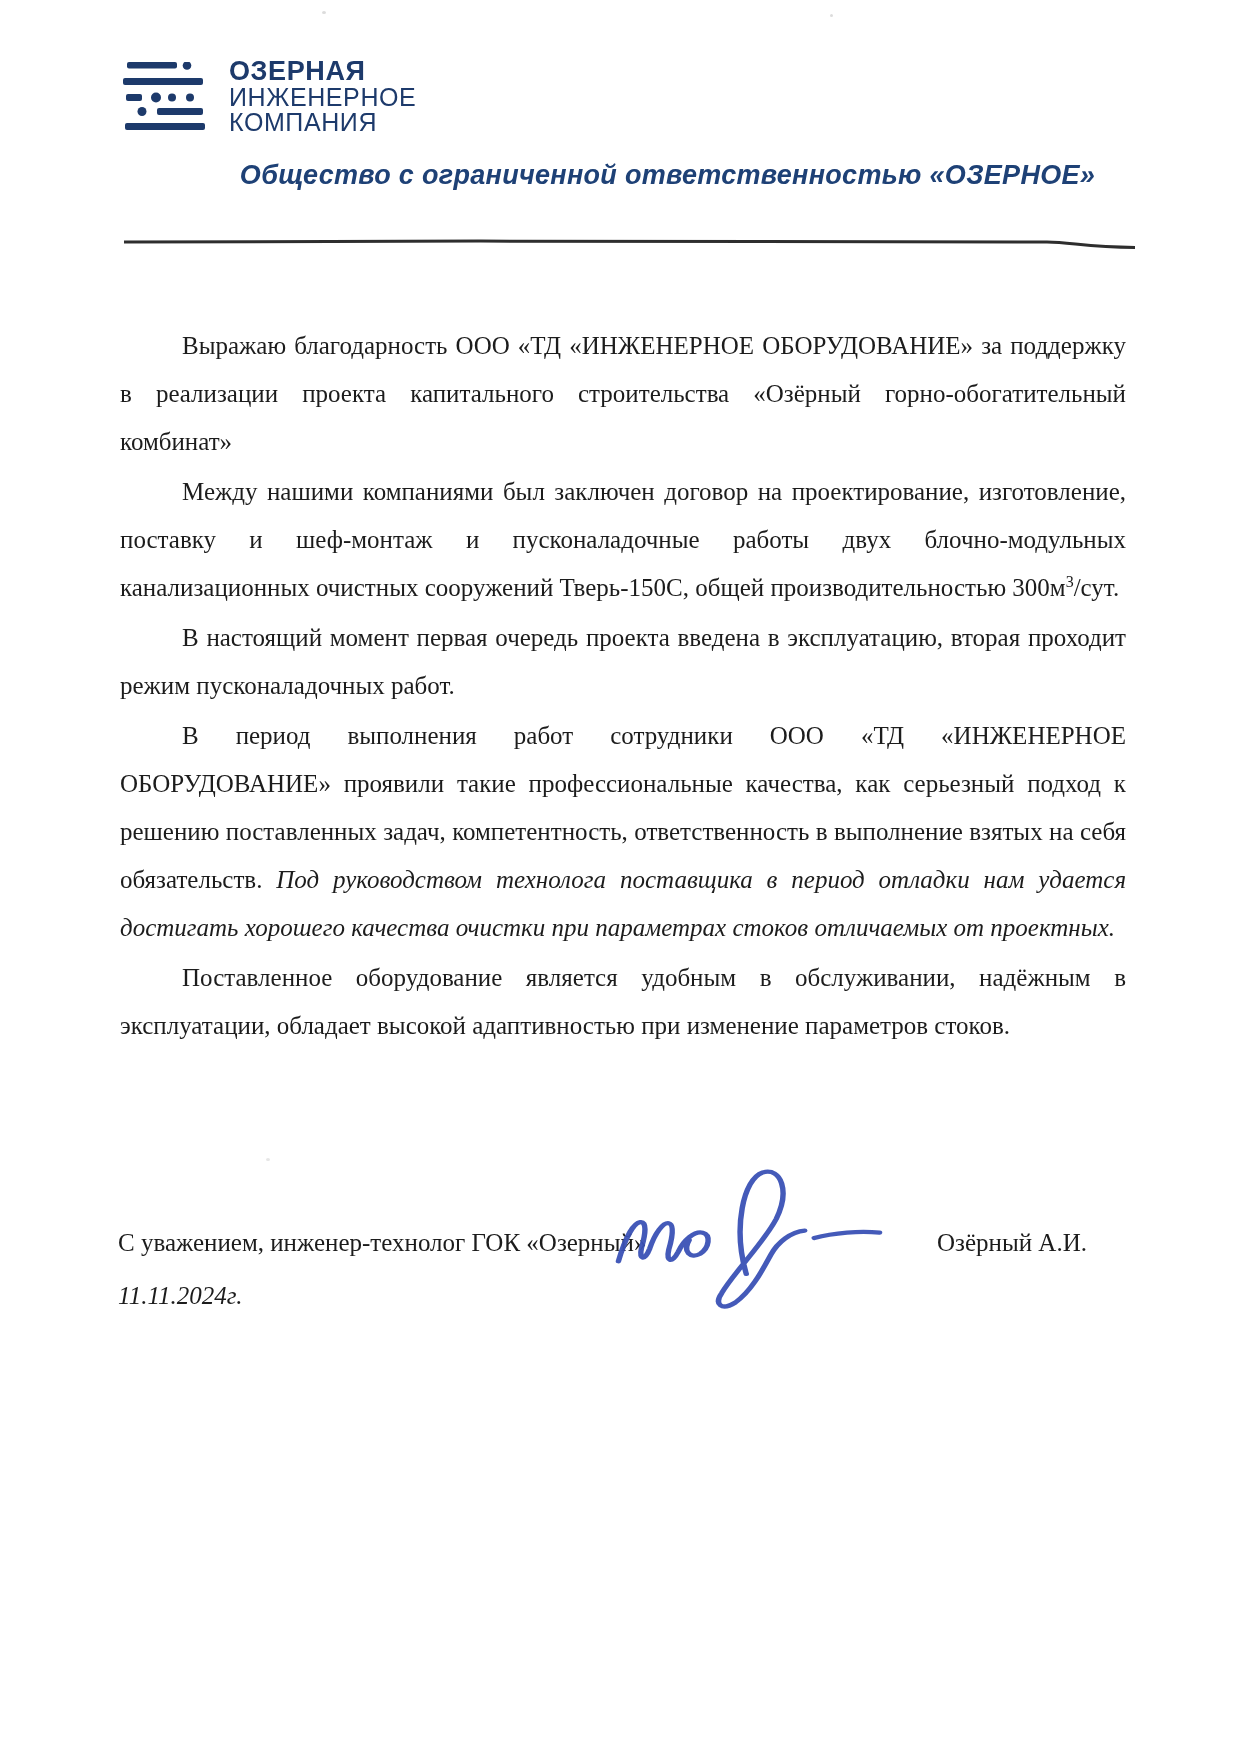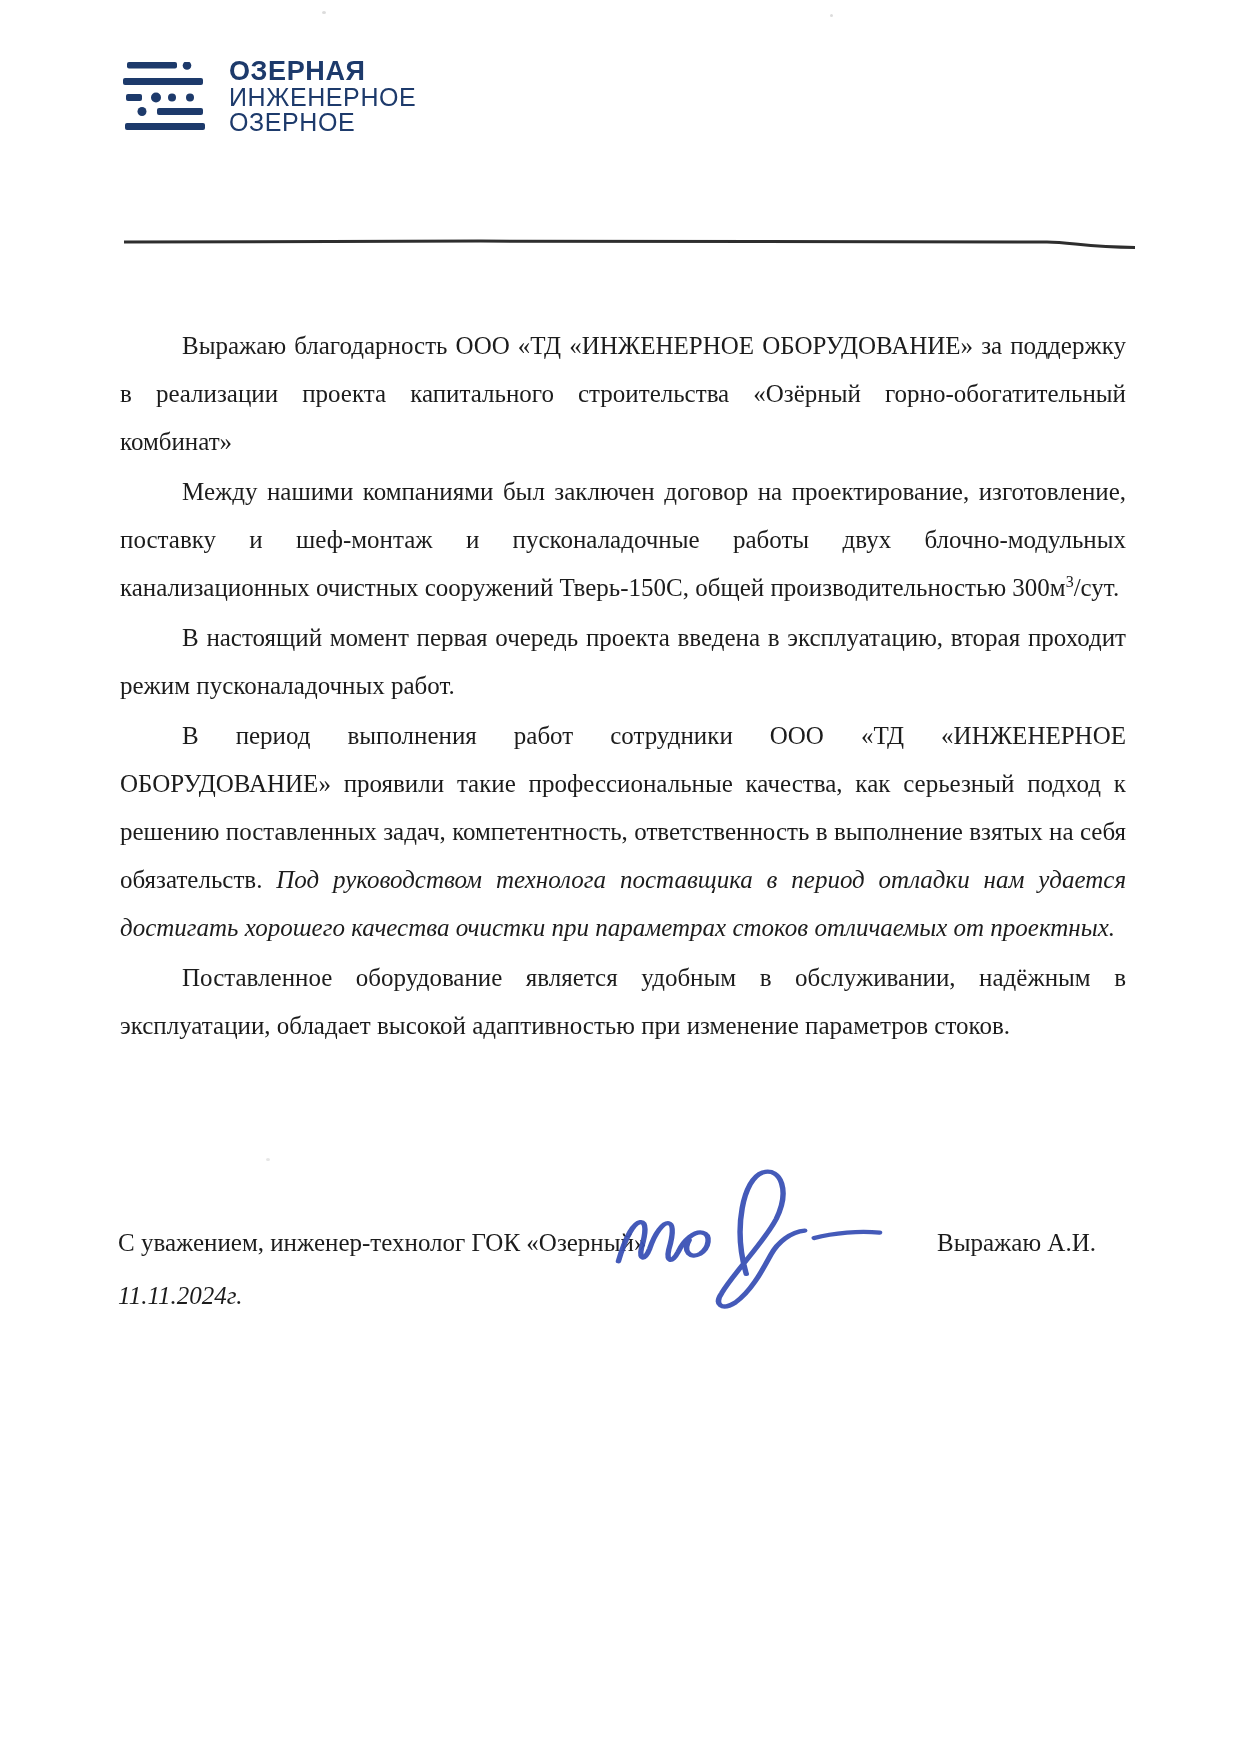--- a/index.html
+++ b/index.html
@@ -93,24 +93,25 @@
         <circle cx="49" cy="35.5" r="4"></circle>
         <circle cx="67" cy="35.5" r="4"></circle>
         <circle cx="19" cy="49.5" r="4.5"></circle>
         <rect x="34" y="46" width="46" height="7" rx="2"></rect>
         <rect x="2" y="61" width="80" height="7" rx="2"></rect>
       </g>
     </svg>
     <div class="logo-text">
       <div class="logo-line1">ОЗЕРНАЯ</div>
       <div class="logo-line2">ИНЖЕНЕРНОЕ</div>
-      <div class="logo-line3">ОЗЕРНОЕ</div>
+      <div class="logo-line3">КОМПАНИЯ</div>
     </div>
   </div>
 
+  <div class="org-header">Общество с ограниченной ответственностью «ОЗЕРНОЕ»</div>
 
   <svg class="rule" viewBox="0 0 1016 12" preserveAspectRatio="none" aria-hidden="true">
     <path d="M2,4 C300,2.5 700,3 925,4 C950,4.5 965,9 1013,9.5"></path>
   </svg>
 
 
   <div class="body-text">
       <p><span>Выражаю благодарность ООО «ТД «ИНЖЕНЕРНОЕ ОБОРУДОВАНИЕ» за поддержку в реализации проекта капитального строительства «Озёрный горно-обогатительный комбинат»</span></p>
       <p><span>Между нашими компаниями был заключен договор на проектирование, изготовление, поставку и шеф-монтаж и пусконаладочные работы двух блочно-модульных канализационных очистных сооружений Тверь-150С, общей производительностью 300м</span><sup>3</sup><span>/сут.</span></p>
       <p><span>В настоящий момент первая очередь проекта введена в эксплуатацию, вторая проходит режим пусконаладочных работ.</span></p>
@@ -118,21 +119,21 @@
       <p><span>Поставленное оборудование является удобным в обслуживании, надёжным в эксплуатации, обладает высокой адаптивностью при изменение параметров стоков.</span></p>
     </div>
 
   <div class="sig-row">
     <span class="sig-closing">С уважением, инженер-технолог ГОК «Озерный»</span>
     <svg class="sig-svg" viewBox="0 0 200 140" preserveAspectRatio="none" aria-hidden="true">
       <path d="M4,92 C9,70 15,56 20,55 C25,54 24,66 21,79 C19,90 23,93 27,80 C31,65 37,55 41,56 C45,57 44,68 41,81 C39,92 43,95 48,83 C52,72 60,63 66,65 C72,67 71,79 64,85 C57,90 51,83 56,72"></path>
       <path d="M98,104 C88,60 96,14 110,8 C124,3 130,26 120,52 C110,76 88,104 80,122 C74,133 80,139 90,131 C102,120 110,100 116,86 C121,74 131,64 141,63"></path>
       <path d="M148,70 C162,65 182,63 196,65"></path>
     </svg>
-    <span class="sig-name">Выражаю А.И.</span>
+    <span class="sig-name">Озёрный А.И.</span>
   </div>
   <div class="sig-date">11.11.2024г.</div>
 
   <div class="speck s1"></div>
   <div class="speck s2"></div>
   <div class="speck s3"></div>
 
 </div>
 
 </body></html>

